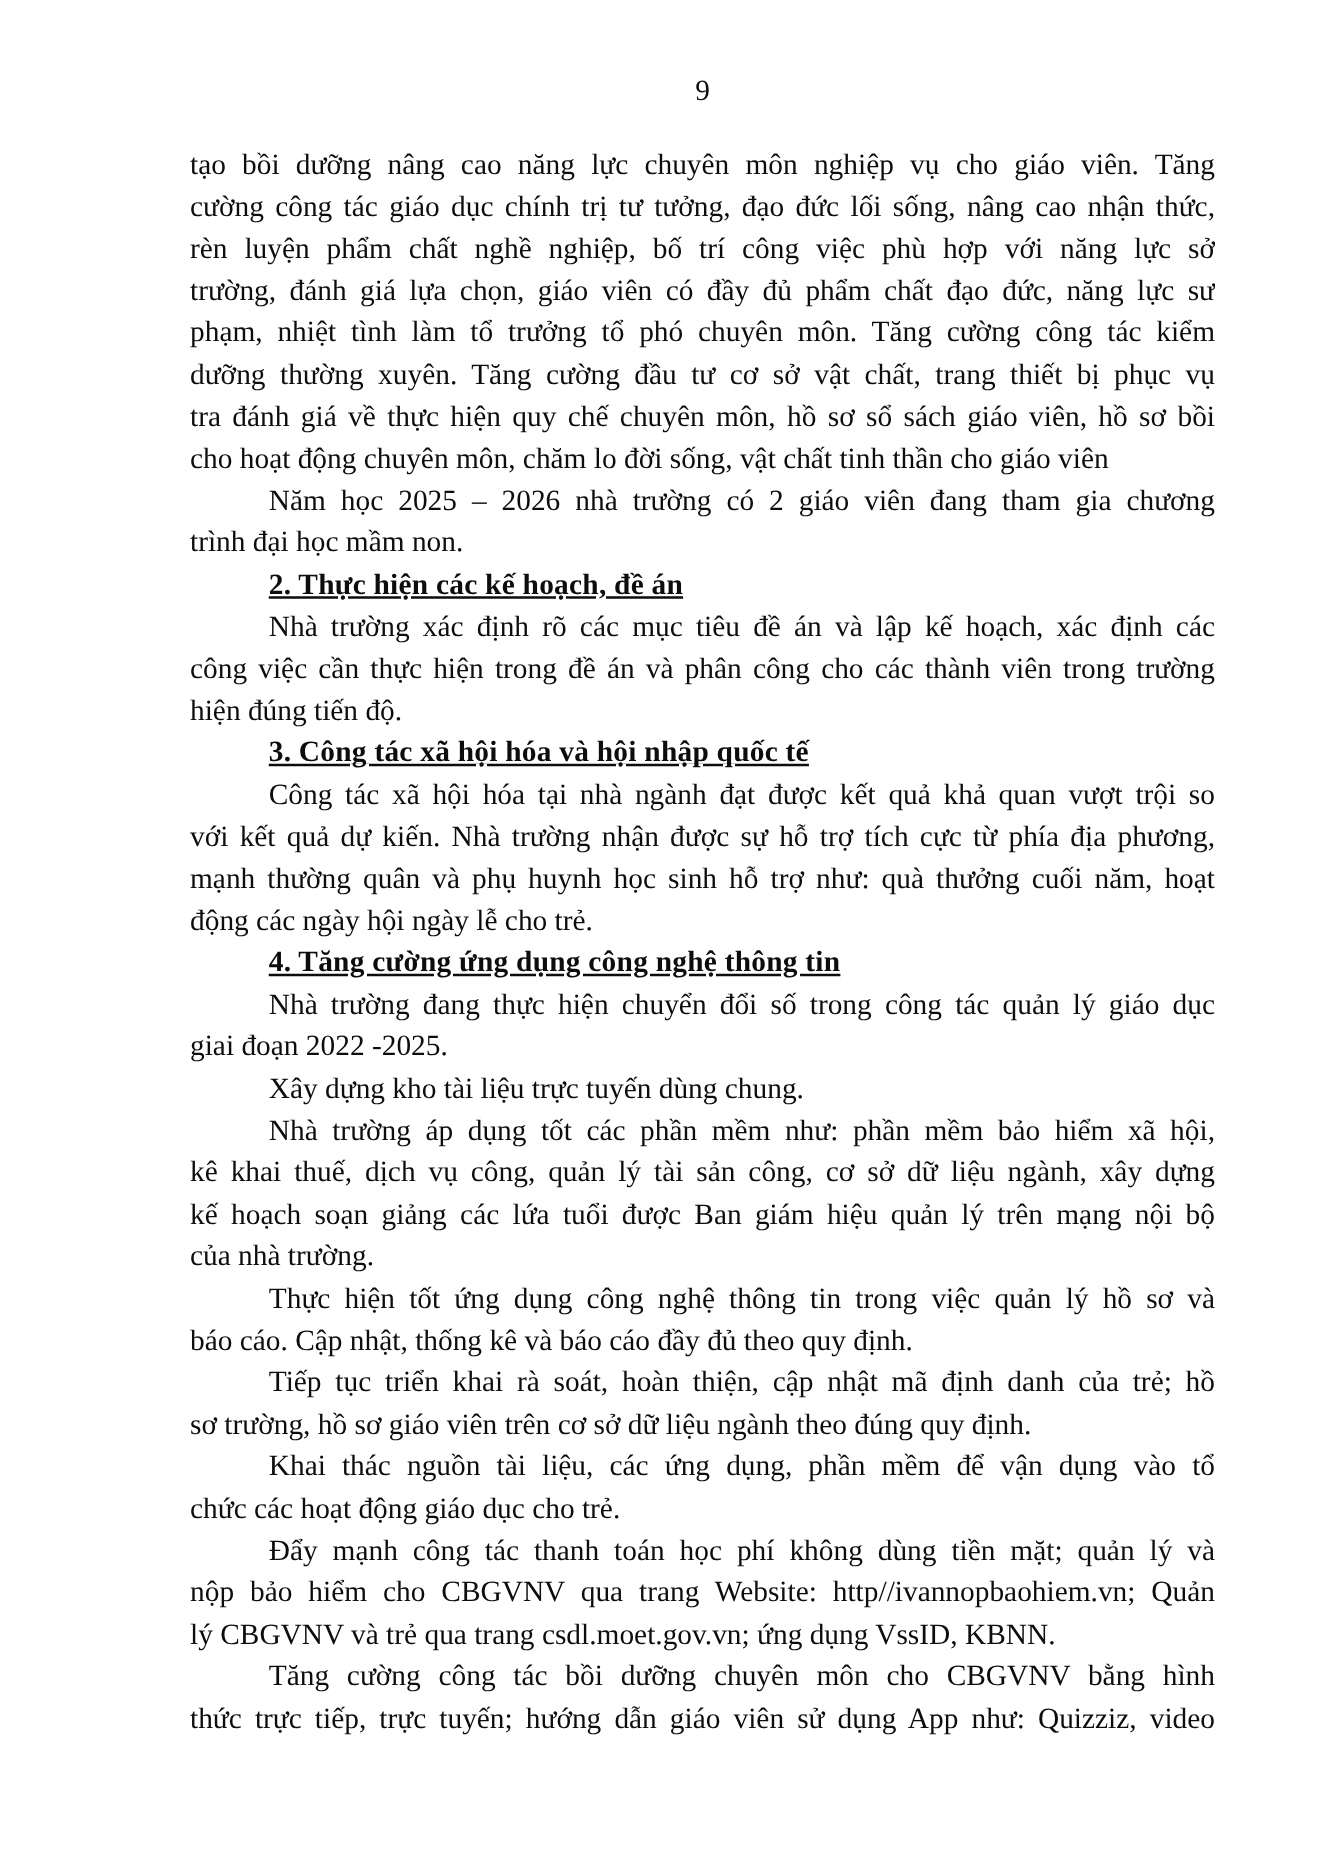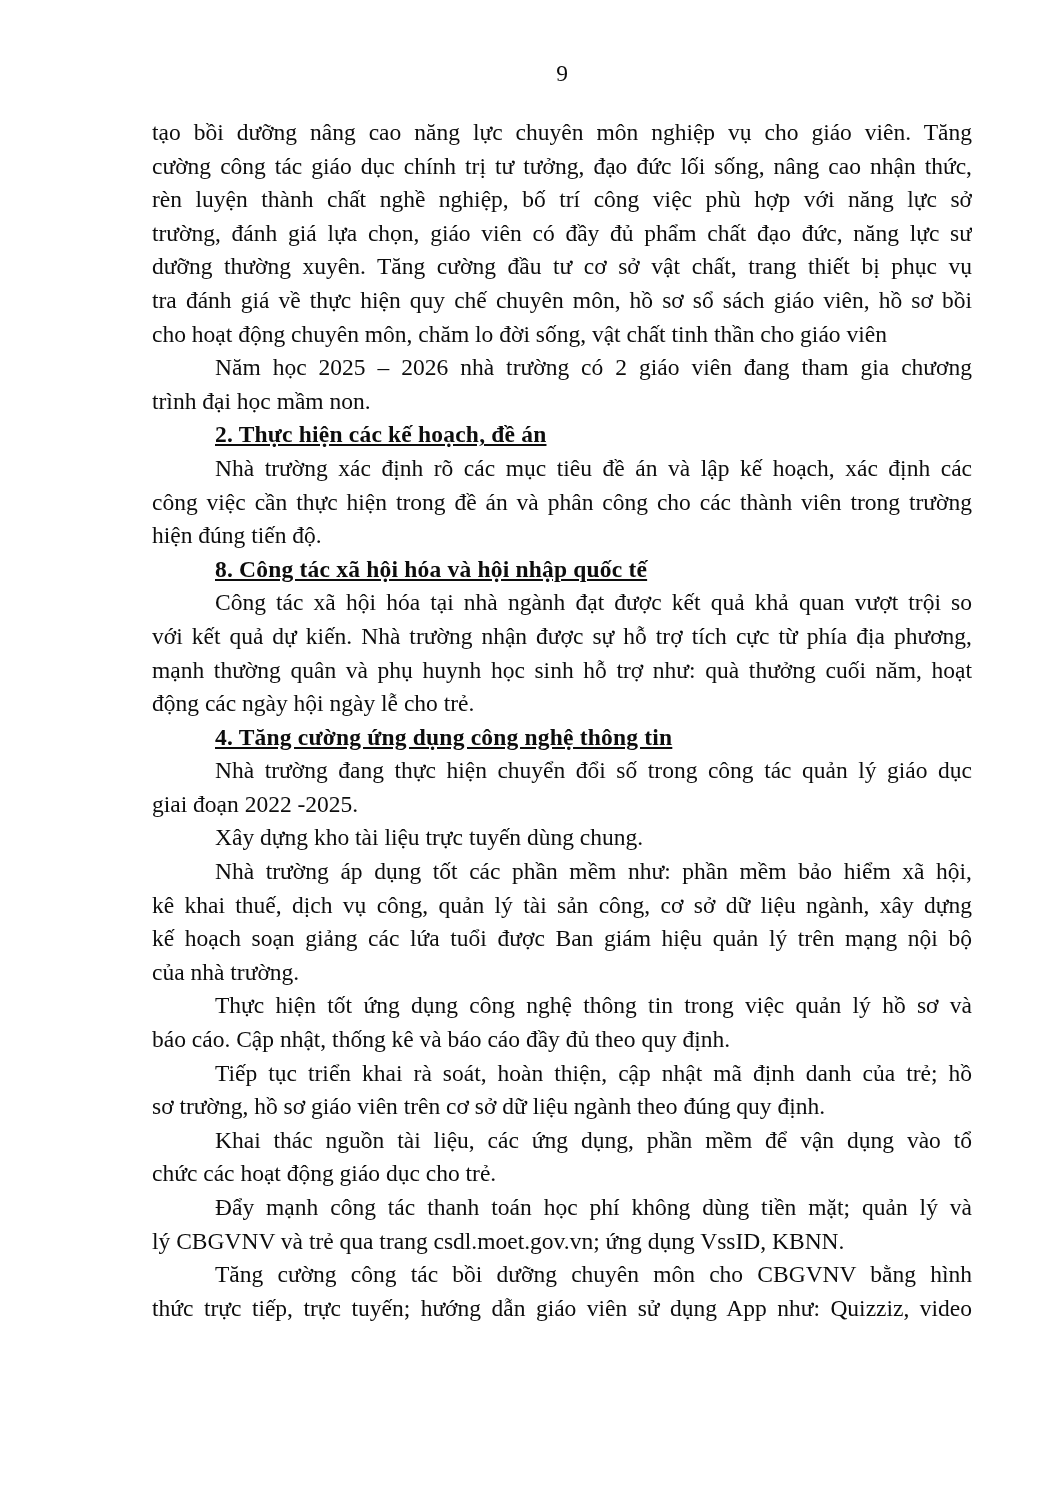--- a/index.html
+++ b/index.html
@@ -53,40 +53,41 @@
 </style>
 </head>
 <body>
 
 <div class="page">
   <div class="page-number">9</div>
   <main class="content">
       <div class="block body">
         <div class="line">tạo bồi dưỡng nâng cao năng lực chuyên môn nghiệp vụ cho giáo viên. Tăng</div>
         <div class="line">cường công tác giáo dục chính trị tư tưởng, đạo đức lối sống, nâng cao nhận thức,</div>
-        <div class="line">rèn luyện thành chất nghề nghiệp, bố trí công việc phù hợp với năng lực sở</div>
+        <div class="line">rèn luyện phẩm chất nghề nghiệp, bố trí công việc phù hợp với năng lực sở</div>
         <div class="line">trường, đánh giá lựa chọn, giáo viên có đầy đủ phẩm chất đạo đức, năng lực sư</div>
+        <div class="line">phạm, nhiệt tình làm tổ trưởng tổ phó chuyên môn. Tăng cường công tác kiểm</div>
         <div class="line">dưỡng thường xuyên. Tăng cường đầu tư cơ sở vật chất, trang thiết bị phục vụ</div>
         <div class="line">tra đánh giá về thực hiện quy chế chuyên môn, hồ sơ sổ sách giáo viên, hồ sơ bồi</div>
         <div class="line last">cho hoạt động chuyên môn, chăm lo đời sống, vật chất tinh thần cho giáo viên</div>
       </div>
       <div class="block body">
         <div class="line indent">Năm học 2025 – 2026 nhà trường có 2 giáo viên đang tham gia chương</div>
         <div class="line last">trình đại học mầm non.</div>
       </div>
       <div class="block heading">
         <div class="line last indent">2. Thực hiện các kế hoạch, đề án</div>
       </div>
       <div class="block body">
         <div class="line indent">Nhà trường xác định rõ các mục tiêu đề án và lập kế hoạch, xác định các</div>
         <div class="line">công việc cần thực hiện trong đề án và phân công cho các thành viên trong trường</div>
         <div class="line last">hiện đúng tiến độ.</div>
       </div>
       <div class="block heading">
-        <div class="line last indent">8. Công tác xã hội hóa và hội nhập quốc tế</div>
+        <div class="line last indent">3. Công tác xã hội hóa và hội nhập quốc tế</div>
       </div>
       <div class="block body">
         <div class="line indent">Công tác xã hội hóa tại nhà ngành đạt được kết quả khả quan vượt trội so</div>
         <div class="line">với kết quả dự kiến. Nhà trường nhận được sự hỗ trợ tích cực từ phía địa phương,</div>
         <div class="line">mạnh thường quân và phụ huynh học sinh hỗ trợ như: quà thưởng cuối năm, hoạt</div>
         <div class="line last">động các ngày hội ngày lễ cho trẻ.</div>
       </div>
       <div class="block heading">
         <div class="line last indent">4. Tăng cường ứng dụng công nghệ thông tin</div>
       </div>
@@ -110,20 +111,21 @@
       <div class="block body">
         <div class="line indent">Tiếp tục triển khai rà soát, hoàn thiện, cập nhật mã định danh của trẻ; hồ</div>
         <div class="line last">sơ trường, hồ sơ giáo viên trên cơ sở dữ liệu ngành theo đúng quy định.</div>
       </div>
       <div class="block body">
         <div class="line indent">Khai thác nguồn tài liệu, các ứng dụng, phần mềm để vận dụng vào tổ</div>
         <div class="line last">chức các hoạt động giáo dục cho trẻ.</div>
       </div>
       <div class="block body">
         <div class="line indent">Đẩy mạnh công tác thanh toán học phí không dùng tiền mặt; quản lý và</div>
+        <div class="line">nộp bảo hiểm cho CBGVNV qua trang Website: http//ivannopbaohiem.vn; Quản</div>
         <div class="line last">lý CBGVNV và trẻ qua trang csdl.moet.gov.vn; ứng dụng VssID, KBNN.</div>
       </div>
       <div class="block body">
         <div class="line indent">Tăng cường công tác bồi dưỡng chuyên môn cho CBGVNV bằng hình</div>
         <div class="line">thức trực tiếp, trực tuyến; hướng dẫn giáo viên sử dụng App như: Quizziz, video</div>
       </div>
     </main>
 </div>
 
 </body></html>

